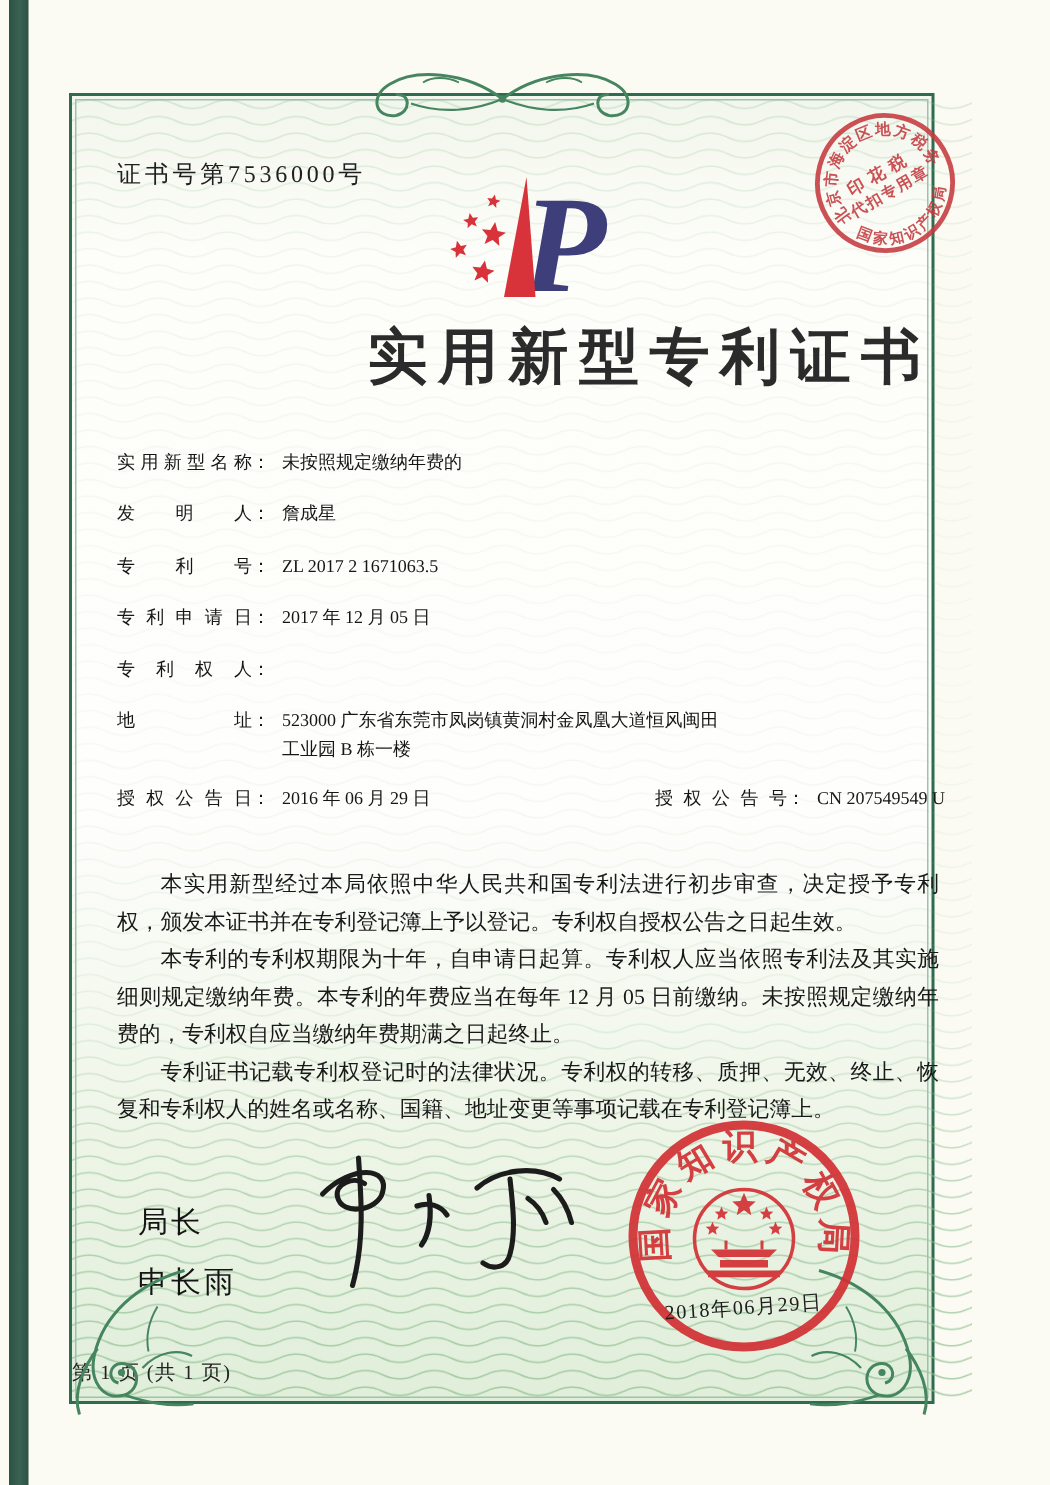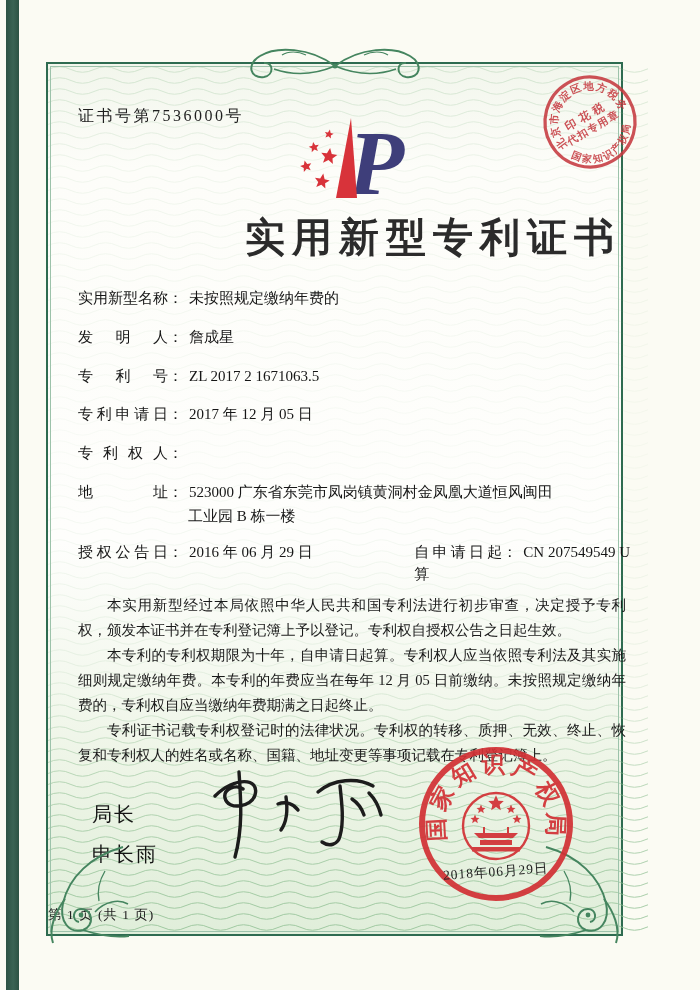--- a/index.html
+++ b/index.html
@@ -36,32 +36,32 @@
   }
 
   .logo { position:absolute; left:204px; top:50px; z-index:2; }
 
   .title {
     position:absolute; top:146px; left:0; width:100%; z-index:2;
     text-align:right; font-size:40px; font-weight:600;
     letter-spacing:7px; color:#2b2b2b;
   }
 
-  .fields { position:absolute; top:224px; left:30px; width:552px; z-index:2;
-    font-size:15px; color:#161616; }
+  .fields { position:absolute; top:236px; left:30px; width:552px; z-index:2;
+    font-size:12px; color:#161616; }
   .frow { display:flex; margin-bottom:17px; line-height:1.45; }
   .flabel { width:90px; flex:0 0 90px; text-align:justify; text-align-last:justify; }
   .fcolon { flex:0 0 14px; }
   .fval { margin-left:6px; }
   .addr2 { margin-left:110px; margin-top:2px; margin-bottom:15px; line-height:1.45; }
   .frow-grant { margin-bottom:0; }
   .grant-right { display:flex; margin-left:auto; }
   .grant-right .flabel { width:88px; flex:0 0 88px; }
 
-  .body-text { position:absolute; top:529px; left:30px; width:548px; z-index:2;
+  .body-text { position:absolute; top:514px; left:30px; width:548px; z-index:2;
     font-size:14.5px; line-height:25px; color:#191919; text-align:justify; }
   .body-text p { text-indent:2em; }
 
   .sign { position:absolute; left:44px; top:737px; z-index:2; font-size:20px;
     color:#141414; letter-spacing:2px; }
   .sign .name { margin-top:13px; }
   .signature { position:absolute; left:132px; top:700px; z-index:2; }
 
   .seal { position:absolute; left:366px; top:676px; z-index:3; }
   .stamp { position:absolute; left:536px; top:68px; z-index:4; transform:rotate(-30deg); }
@@ -171,21 +171,21 @@
         <span class="flabel">地址</span>
           <span class="fcolon">：</span>
         <span class="fval">523000 广东省东莞市凤岗镇黄洞村金凤凰大道恒风闽田</span>
       </div>
       <div class="addr2">工业园 B 栋一楼</div>
       <div class="frow frow-grant">
         <span class="flabel">授权公告日</span>
           <span class="fcolon">：</span>
         <span class="fval">2016 年 06 月 29 日</span>
         <span class="grant-right">
-          <span class="flabel">自申请日起算</span>
+          <span class="flabel">授权公告号</span>
             <span class="fcolon">：</span>
           <span class="fval">CN 207549549 U</span>
         </span>
       </div>
     </div>
 
     <div class="body-text">
       <p>本实用新型经过本局依照中华人民共和国专利法进行初步审查，决定授予专利权，颁发本证书并在专利登记簿上予以登记。专利权自授权公告之日起生效。</p>
       <p>本专利的专利权期限为十年，自申请日起算。专利权人应当依照专利法及其实施细则规定缴纳年费。本专利的年费应当在每年 12 月 05 日前缴纳。未按照规定缴纳年费的，专利权自应当缴纳年费期满之日起终止。</p>
       <p>专利证书记载专利权登记时的法律状况。专利权的转移、质押、无效、终止、恢复和专利权人的姓名或名称、国籍、地址变更等事项记载在专利登记簿上。</p>

